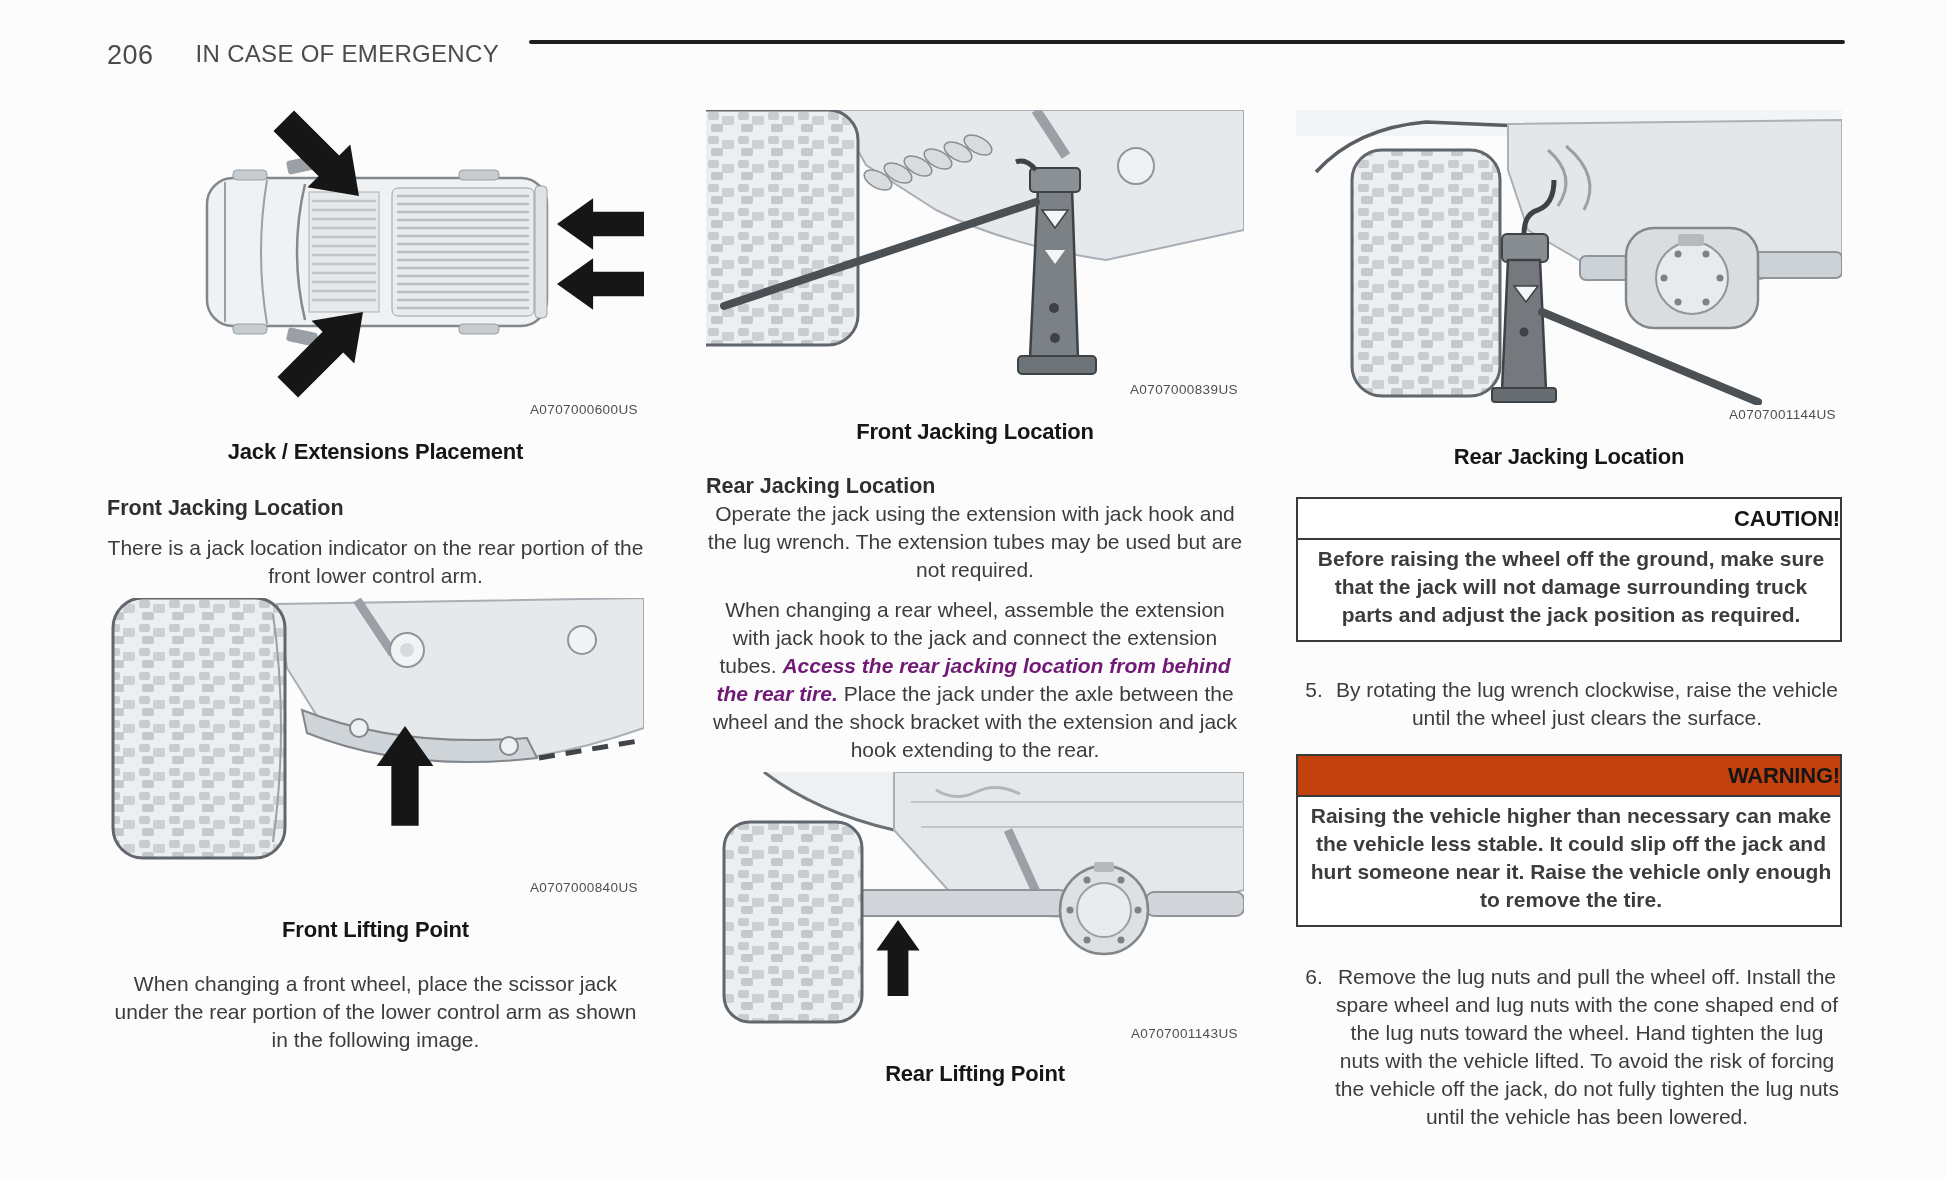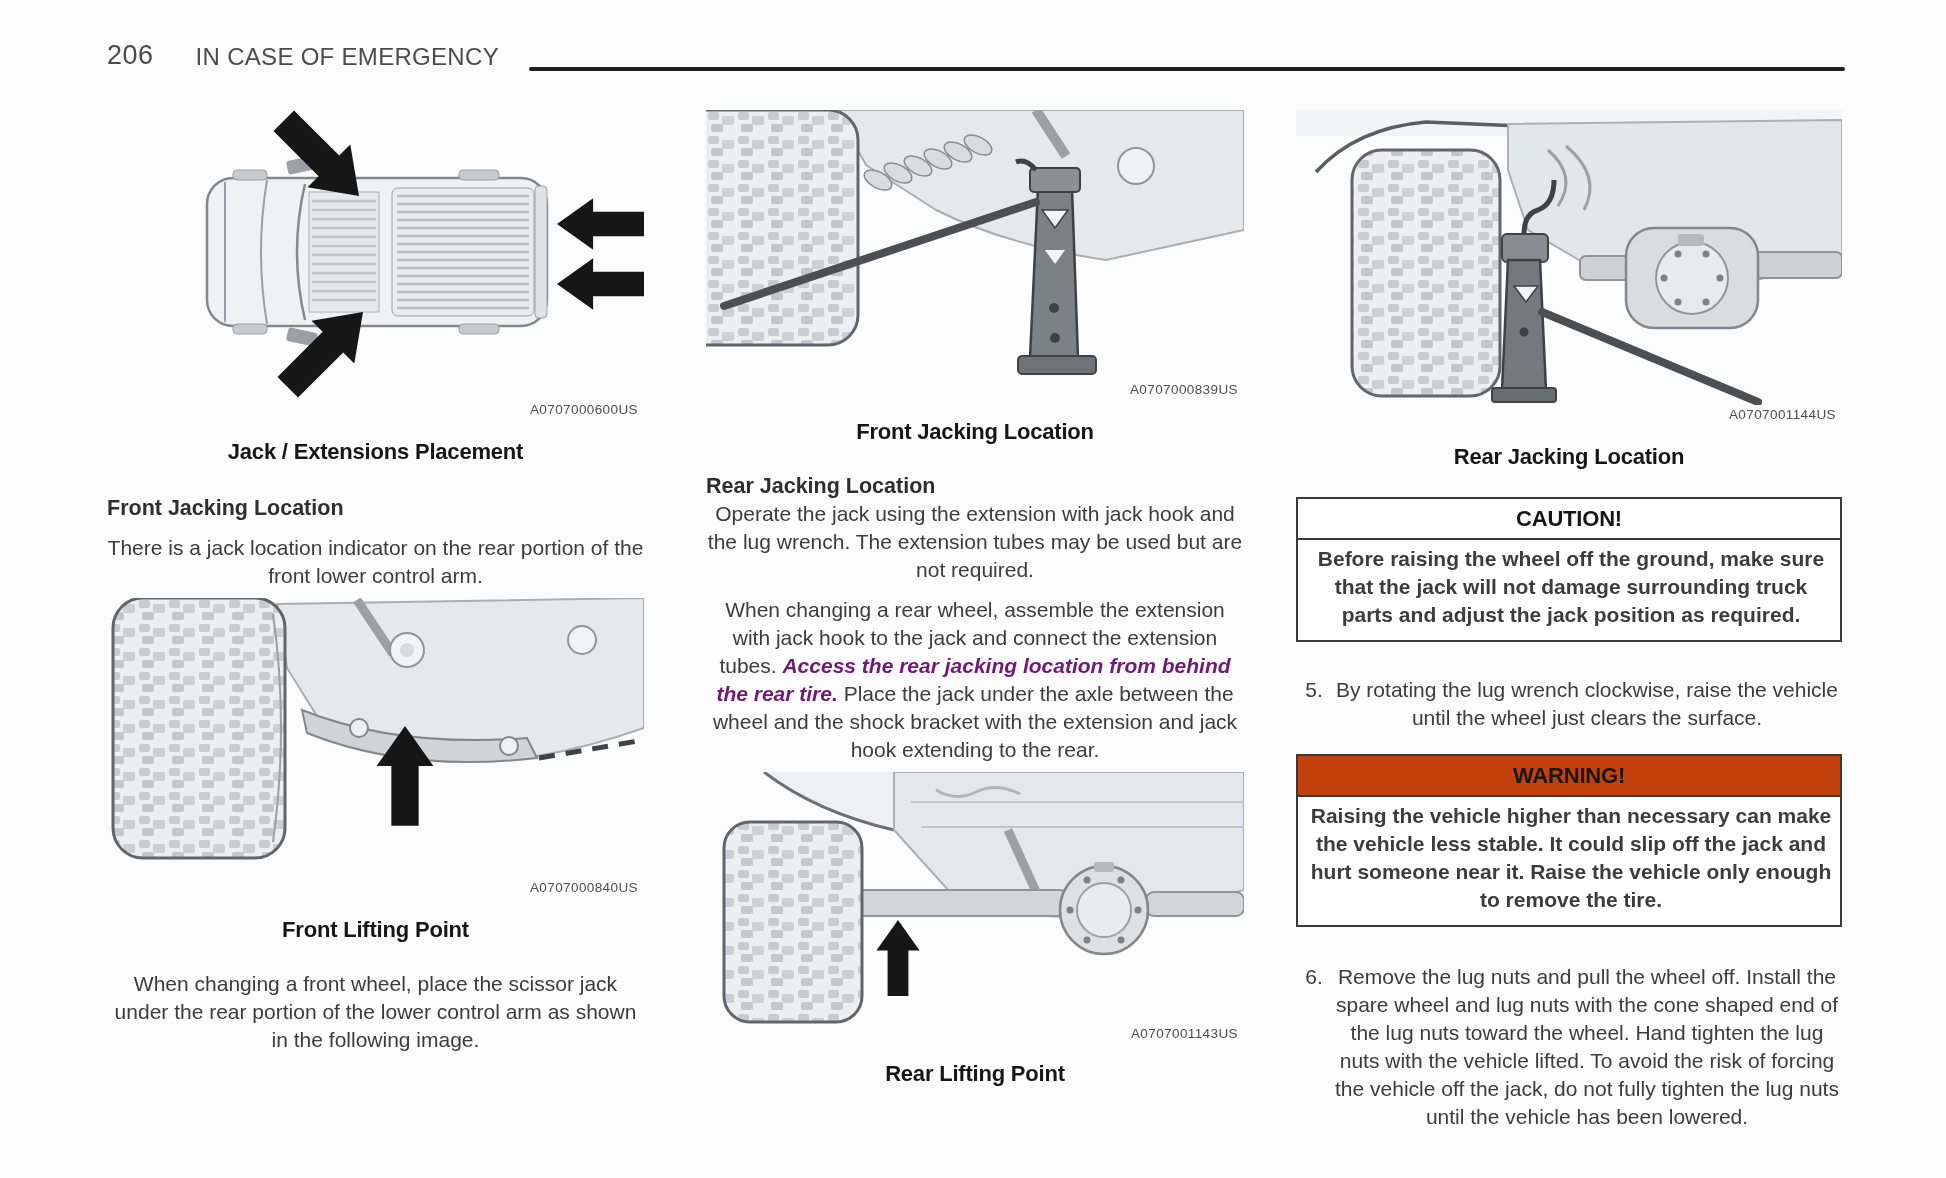--- a/index.html
+++ b/index.html
@@ -1,37 +1,37 @@
 <!DOCTYPE html>
 <html><head>
 <meta charset="utf-8">
 <style>
   html,body{margin:0;padding:0;}
   body{
     width:1946px;height:1178px;position:relative;overflow:hidden;
     background:#fcfcfc;color:#3c3c3c;
     font-family:"Liberation Sans","DejaVu Sans",sans-serif;
   }
-  .page-header{position:absolute;left:107px;top:40px;width:1738px;display:flex;align-items:flex-end;color:#4b4b4b;}
+  .page-header{position:absolute;left:107px;top:40px;width:1738px;display:flex;align-items:flex-start;color:#4b4b4b;}
   .page-num{font-size:27px;letter-spacing:.5px;margin-right:42px;}
   .chapter{font-size:24px;letter-spacing:.3px;}
   .rule{flex:1;height:4px;background:#1e1e1e;margin-left:30px;border-radius:2px;}
   .col{position:absolute;}
   #col1{left:107px;width:537px;top:100px;}
   #col2{left:706px;width:538px;top:110px;}
   #col3{left:1296px;width:546px;top:110px;}
   p{margin:0;font-size:21px;line-height:28px;text-align:center;}
   h3{margin:0;font-size:21.5px;font-weight:bold;color:#2e2e2e;line-height:28px;}
   figure{margin:0;}
   svg.illus{display:block;}
   .figid{text-align:right;font-size:13.5px;font-weight:normal;color:#4f4f4f;letter-spacing:.4px;padding-right:6px;line-height:16px;}
   figcaption{text-align:center;font-weight:bold;font-size:22px;color:#161616;letter-spacing:-.2px;line-height:28px;}
   .b{font-weight:bold;color:#701a75;font-style:italic;}
   .alert{border:2.5px solid #3a3a3a;background:#ffffff;}
-  .alert-title{text-align:center;font-size:22px;font-weight:bold;color:#161616;padding:7px 0 6px;border-bottom:2.5px solid #3a3a3a;letter-spacing:-.2px;}
+  .alert-title{text-align:right;font-size:22px;font-weight:bold;color:#161616;padding:7px 0 6px;border-bottom:2.5px solid #3a3a3a;letter-spacing:-.2px;}
   .warning .alert-title{background:#c2410c;}
   .alert-body{padding:5px 7px 11px 11px;font-weight:bold;}
   .step{display:flex;}
   .step-num{width:36px;flex:none;}
   .step-text{flex:1;}
   
   .mt2{margin-top:2px;}  .mt8{margin-top:8px;}  .mt12{margin-top:12px;}.mt18{margin-top:18px;}.mt20{margin-top:20px;}
   .mt22{margin-top:22px;}.mt26{margin-top:26px;}.mt28{margin-top:28px;}
   .mt34{margin-top:34px;}.mt36{margin-top:36px;}
 </style>

